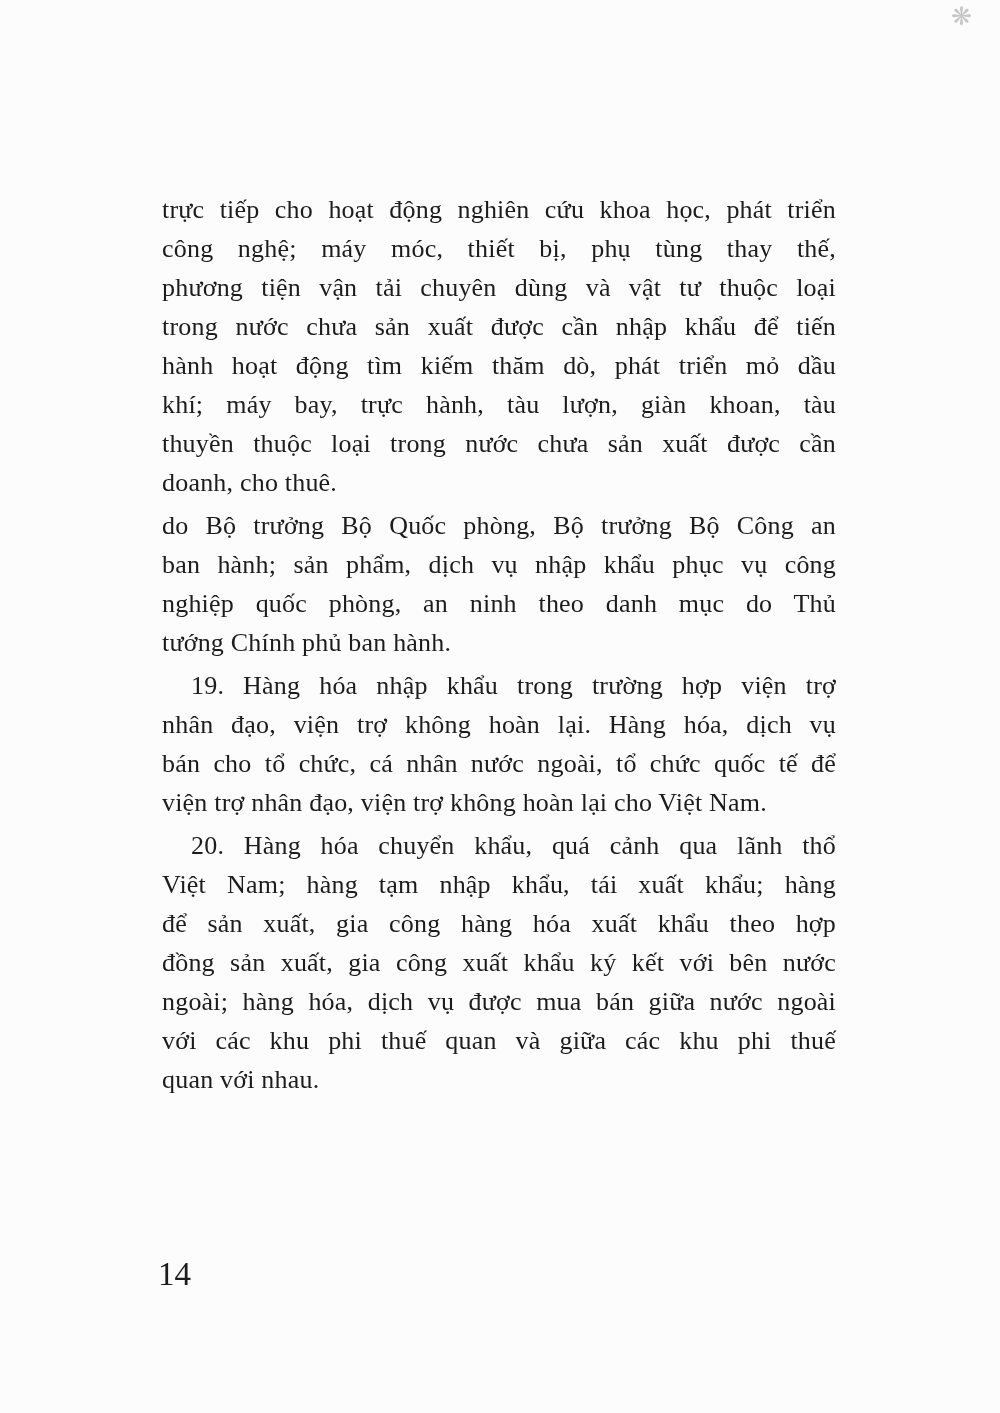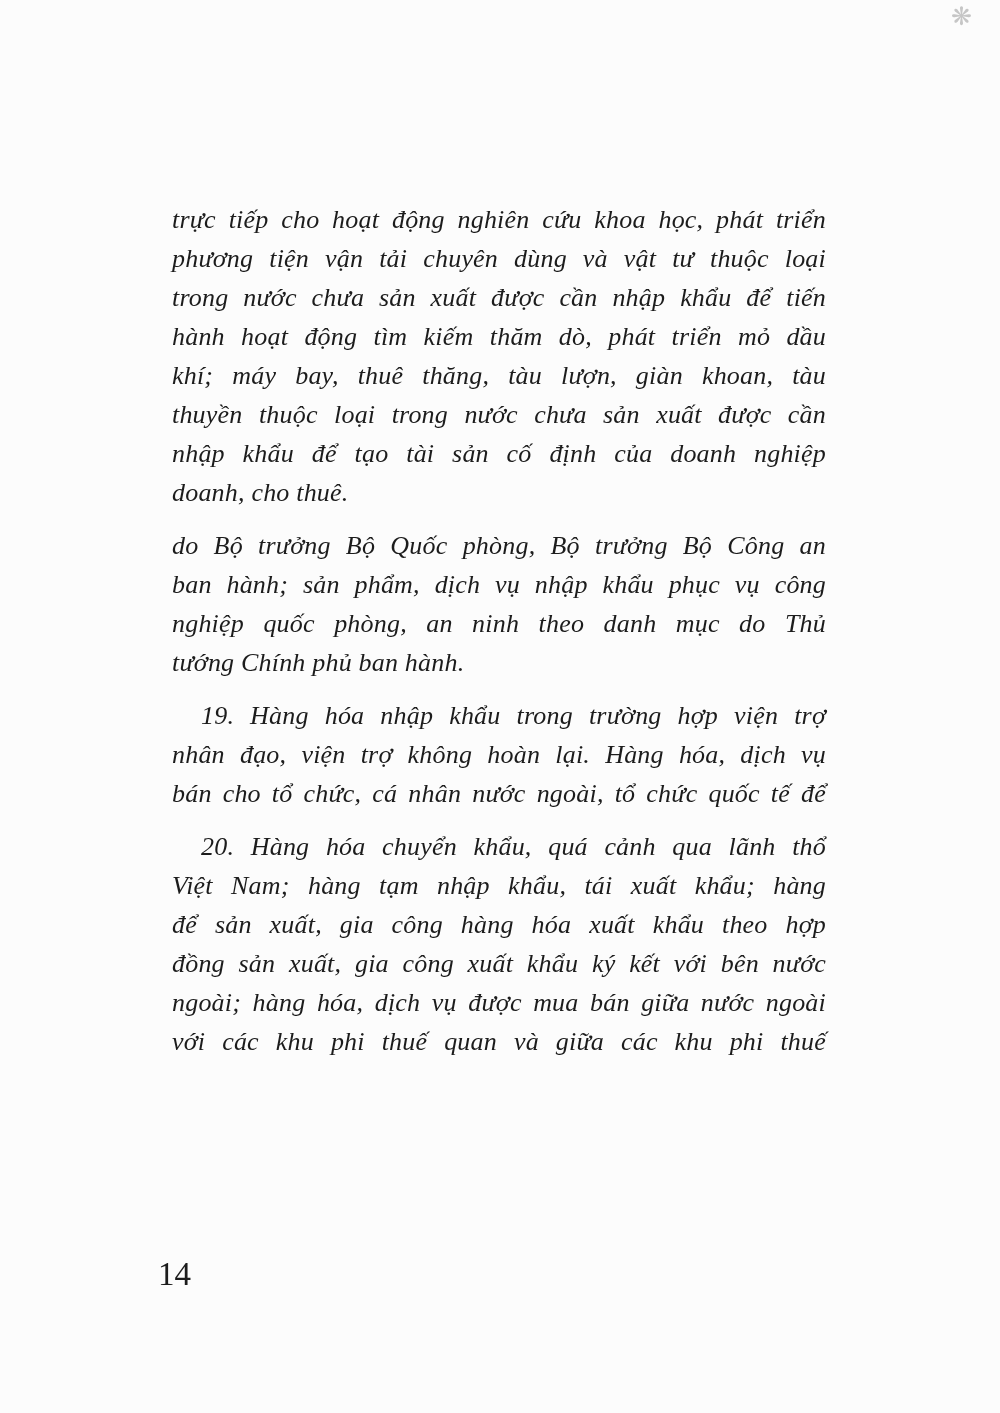--- a/index.html
+++ b/index.html
@@ -32,22 +32,21 @@
   .text-block {
     position: absolute;
     left: 158px;
     top: 186px;
     width: 682px;
     font-size: 26px;
     line-height: 39px;
     letter-spacing: 0.2px;
   }
   .paragraph {
-    margin: 14px;
-    font-style: italic;
+    margin: 4px;
   }
   .line {
     text-align: justify;
     text-align-last: justify;
     -moz-text-align-last: justify;
     height: 39px;
     overflow: visible;
   }
   .line.first-indented {
     text-indent: 29px;
@@ -67,44 +66,46 @@
 </head>
 <body>
 
 <div class="page">
 
   <span class="decoration">❋</span>
 
   <div class="text-block" id="text-block">
       <div class="paragraph">
         <div class="line">trực tiếp cho hoạt động nghiên cứu khoa học, phát triển</div>
+        <div class="line">công nghệ; máy móc, thiết bị, phụ tùng thay thế,</div>
         <div class="line">phương tiện vận tải chuyên dùng và vật tư thuộc loại</div>
         <div class="line">trong nước chưa sản xuất được cần nhập khẩu để tiến</div>
         <div class="line">hành hoạt động tìm kiếm thăm dò, phát triển mỏ dầu</div>
-        <div class="line">khí; máy bay, thuê thăng, tàu lượn, giàn khoan, tàu</div>
+        <div class="line">khí; máy bay, trực hành, tàu lượn, giàn khoan, tàu</div>
         <div class="line">thuyền thuộc loại trong nước chưa sản xuất được cần</div>
-        <div class="line">nhập khẩu để tạo tài sản cố định của doanh nghiệp</div>
         <div class="line last">doanh, cho thuê.</div>
       </div>
       <div class="paragraph">
         <div class="line">do Bộ trưởng Bộ Quốc phòng, Bộ trưởng Bộ Công an</div>
         <div class="line">ban hành; sản phẩm, dịch vụ nhập khẩu phục vụ công</div>
         <div class="line">nghiệp quốc phòng, an ninh theo danh mục do Thủ</div>
         <div class="line last">tướng Chính phủ ban hành.</div>
       </div>
       <div class="paragraph">
         <div class="line first-indented">19. Hàng hóa nhập khẩu trong trường hợp viện trợ</div>
         <div class="line">nhân đạo, viện trợ không hoàn lại. Hàng hóa, dịch vụ</div>
         <div class="line">bán cho tổ chức, cá nhân nước ngoài, tổ chức quốc tế để</div>
+        <div class="line last">viện trợ nhân đạo, viện trợ không hoàn lại cho Việt Nam.</div>
       </div>
       <div class="paragraph">
         <div class="line first-indented">20. Hàng hóa chuyển khẩu, quá cảnh qua lãnh thổ</div>
         <div class="line">Việt Nam; hàng tạm nhập khẩu, tái xuất khẩu; hàng</div>
         <div class="line">để sản xuất, gia công hàng hóa xuất khẩu theo hợp</div>
         <div class="line">đồng sản xuất, gia công xuất khẩu ký kết với bên nước</div>
         <div class="line">ngoài; hàng hóa, dịch vụ được mua bán giữa nước ngoài</div>
         <div class="line">với các khu phi thuế quan và giữa các khu phi thuế</div>
+        <div class="line last">quan với nhau.</div>
       </div>
     </div>
 
   <div class="page-number">14</div>
 
 </div>
 
 </body></html>

